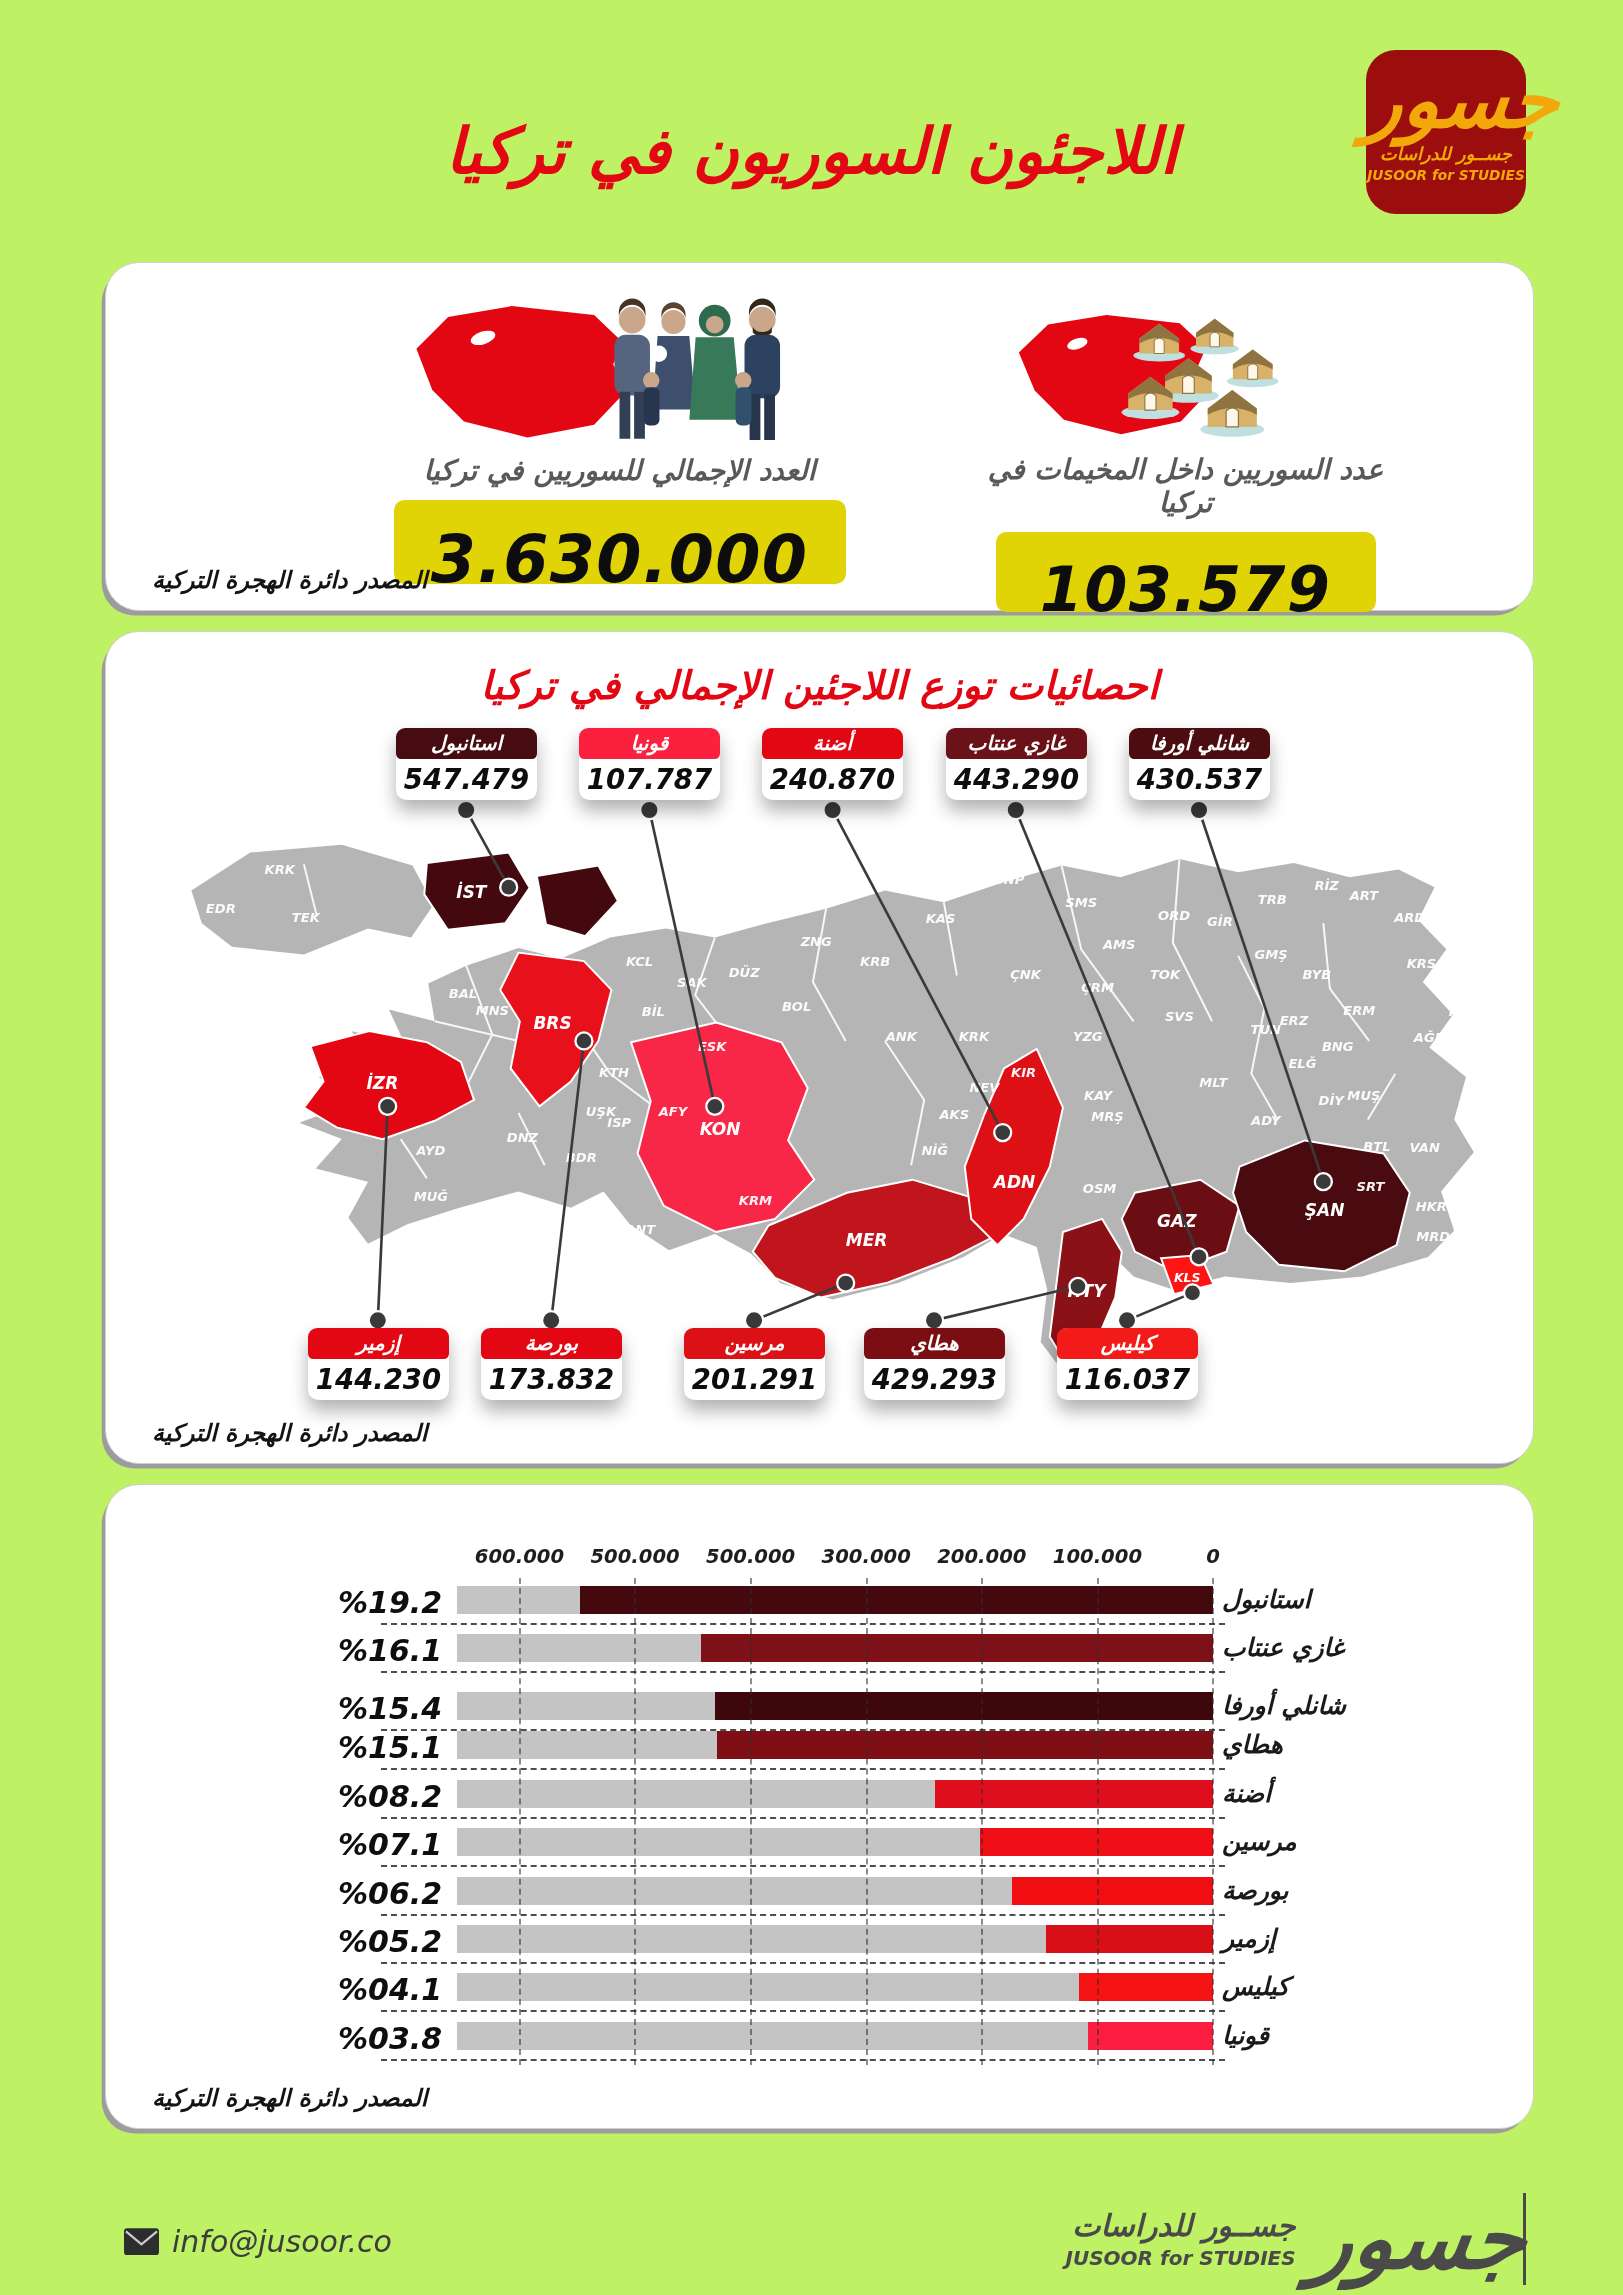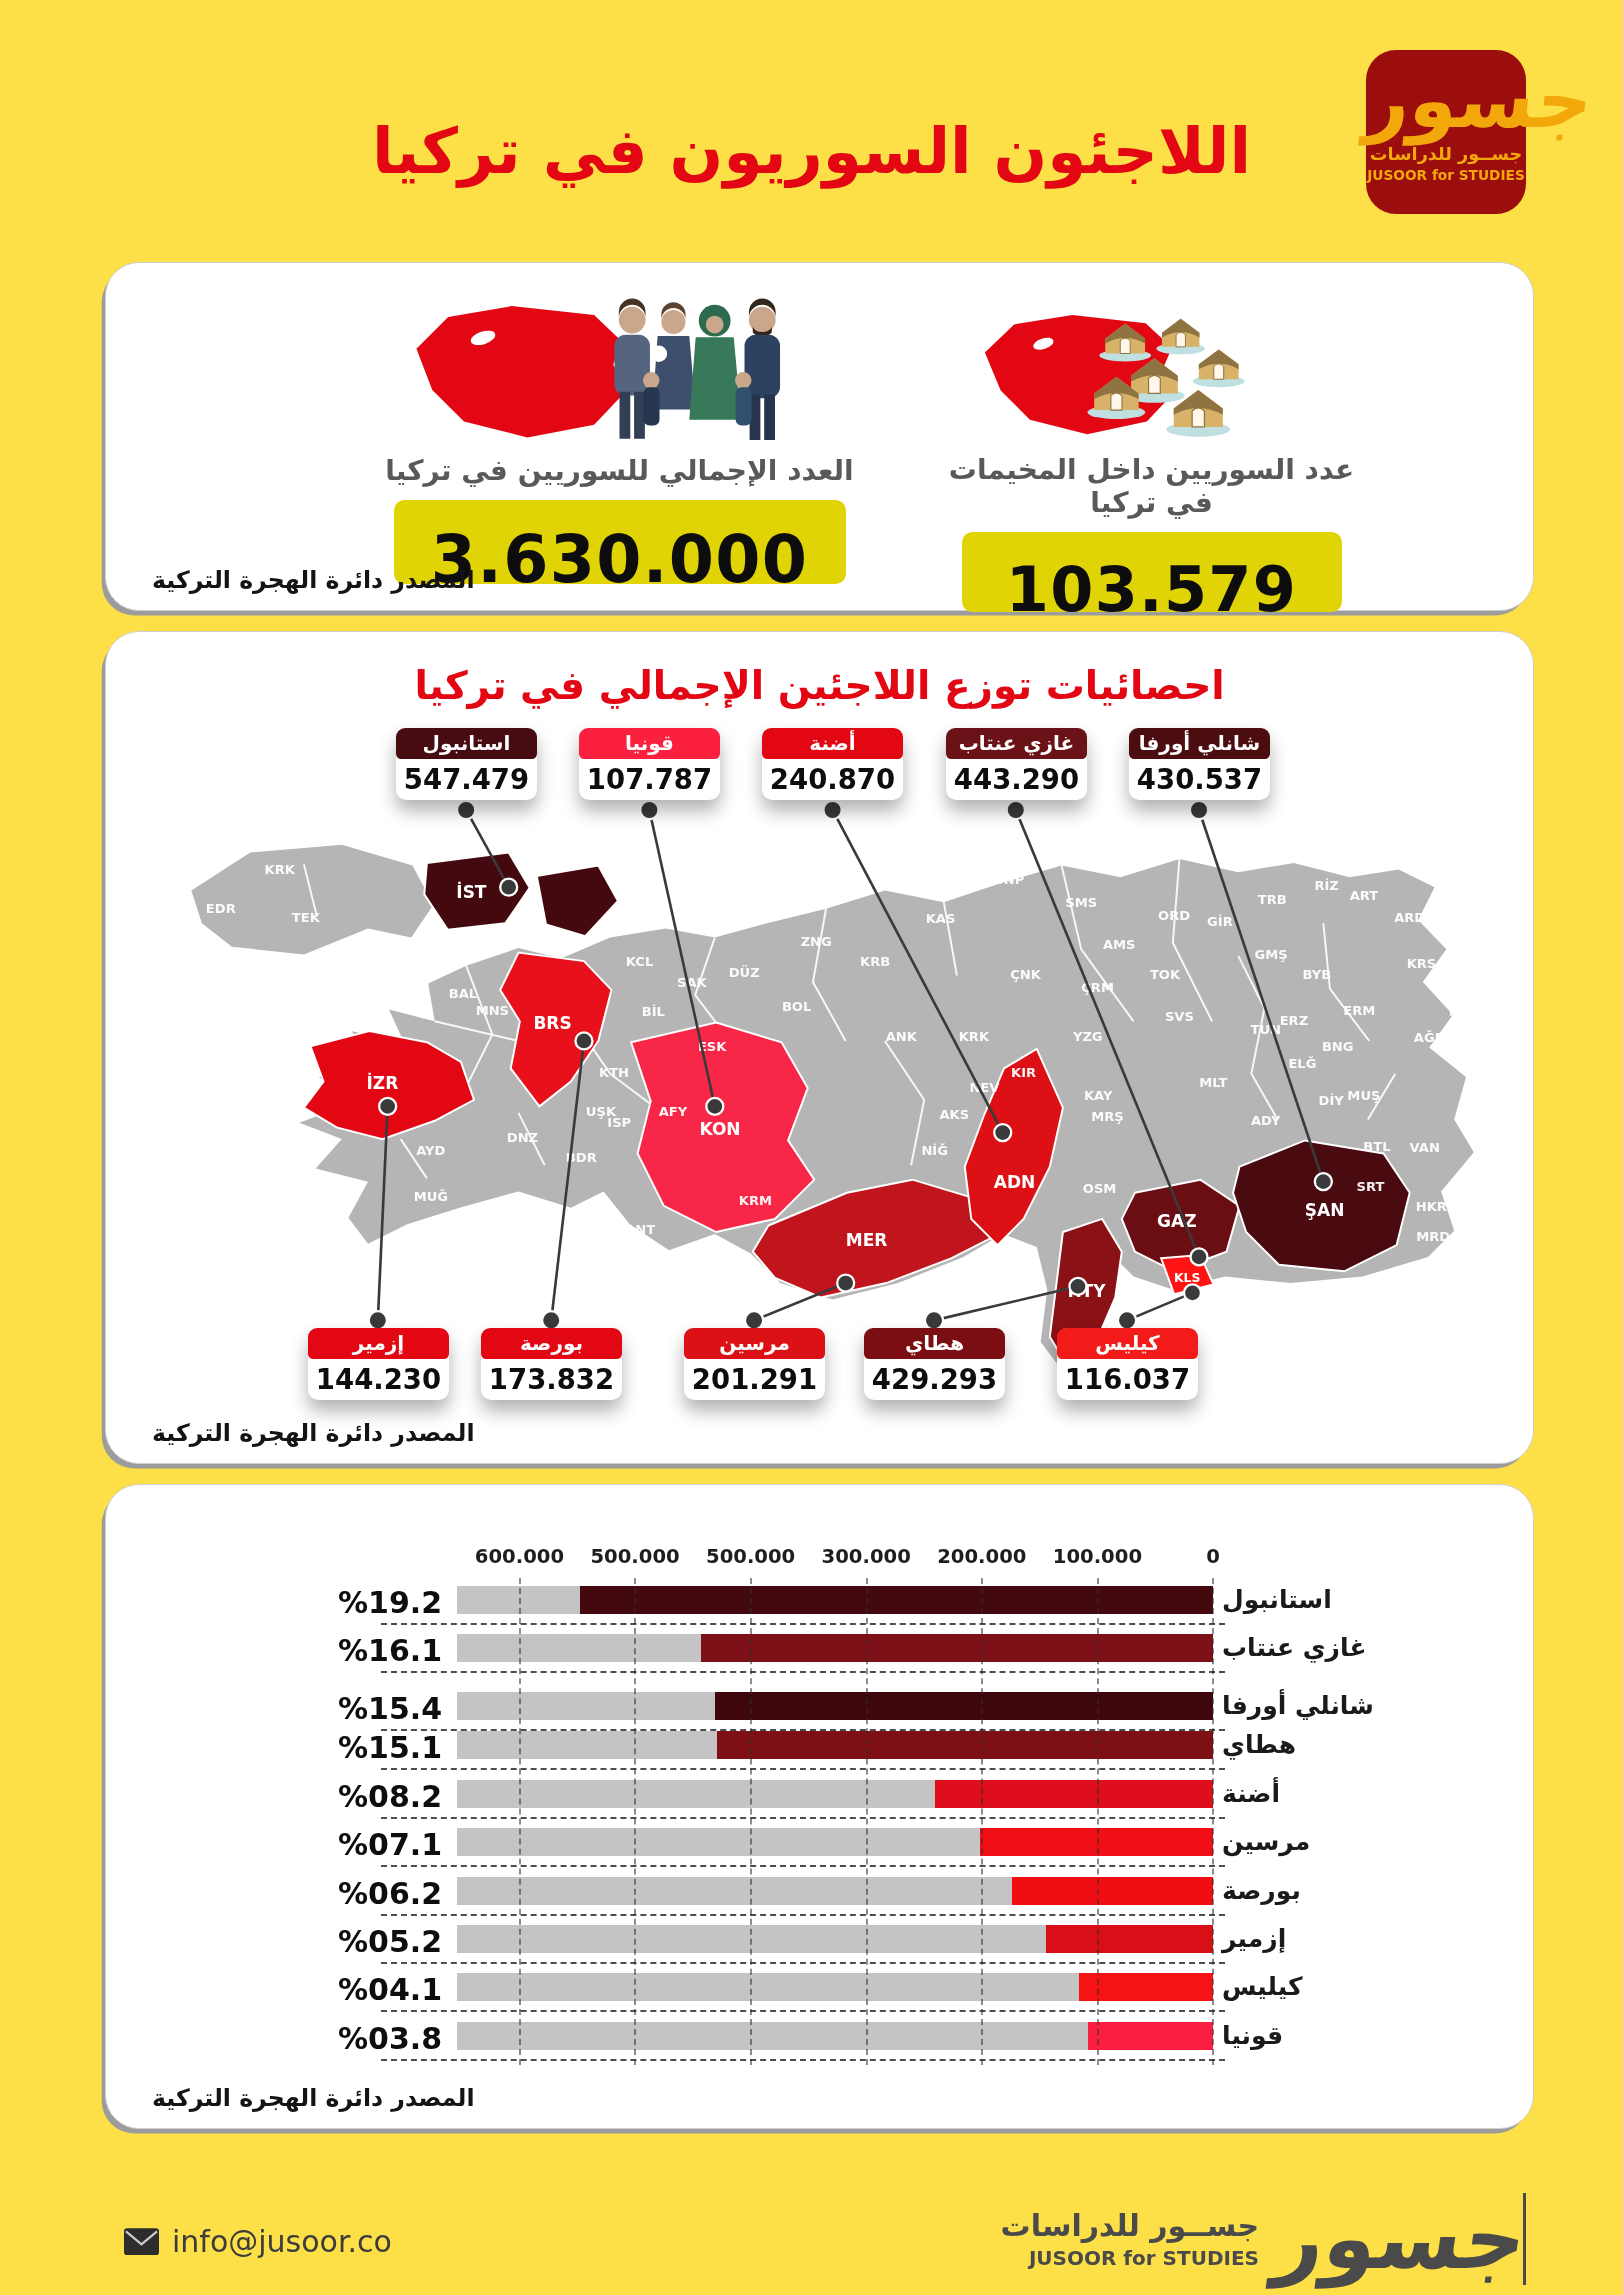--- a/index.html
+++ b/index.html
@@ -1,17 +1,17 @@
 <!DOCTYPE html>
 <html lang="ar" style="font-size:10.5px"><head>
 <meta charset="utf-8">
 <style>
   html,body{margin:0;padding:0;}
   body{background:#cbcbcb;font-family:"DejaVu Sans", sans-serif;}
-  .page{position:relative;width:1623px;height:2295px;background:#fde047;overflow:hidden;}
+  .page{position:relative;width:1623px;height:2295px;background:#bef264;overflow:hidden;font-style:italic;}
 
   
   .page-title{position:absolute;top:115px;left:0;width:1623px;text-align:center;
     font-size:63px;font-weight:bold;color:#e30613;margin:0;}
   .logo-badge{position:absolute;top:50px;right:97px;width:160px;height:164px;
     background:#9c0d0d;border-radius:30px;text-align:center;color:#f2a80a;}
   .logo-calli{font-size:77px;font-weight:bold;line-height:85px;margin-top:7.9px;
     transform:skewX(-6deg);}
   .logo-ar{font-size:17.7px;font-weight:bold;letter-spacing:1.3px;margin-top:1.3px;}
   .logo-en{font-size:13.7px;font-weight:bold;margin-top:2.6px;}
@@ -21,21 +21,21 @@
     border:1.3px solid #cfcfcf;border-radius:34px;
     box-shadow:-4.6px 5.9px 0 -1.3px #9c9c9c;}
   .card1{top:262px;height:347px;}
   .card2{top:631px;height:831px;}
   .card3{top:1484px;height:643px;}
   .source-note{position:absolute;left:46px;bottom:15.7px;font-size:23.6px;font-weight:bold;color:#141414;}
 
   
   .stat{position:absolute;text-align:center;}
   .stat-left{left:255px;top:19px;width:517px;}
-  .stat-right{left:836px;top:31px;width:419px;}
+  .stat-right{left:870px;top:31px;width:419px;}
   .stat-label{font-size:28px;font-weight:bold;color:#58595b;margin-top:5.2px;}
   .stat-value-box{background:#e1d406;border-radius:10.5px;margin:13px auto 0 auto;
     display:flex;align-items:center;justify-content:center;}
   .stat-left .stat-value-box{width:452px;height:84px;}
   .stat-right .stat-value-box{width:380px;height:80px;}
   .stat-value{font-size:65px;font-weight:bold;color:#0d0d0d;letter-spacing:1.3px;margin-top:34px;}
   .stat-right .stat-value{font-size:62px;}
 
   
   .map-title{position:absolute;top:31px;left:0;width:1427px;text-align:center;

